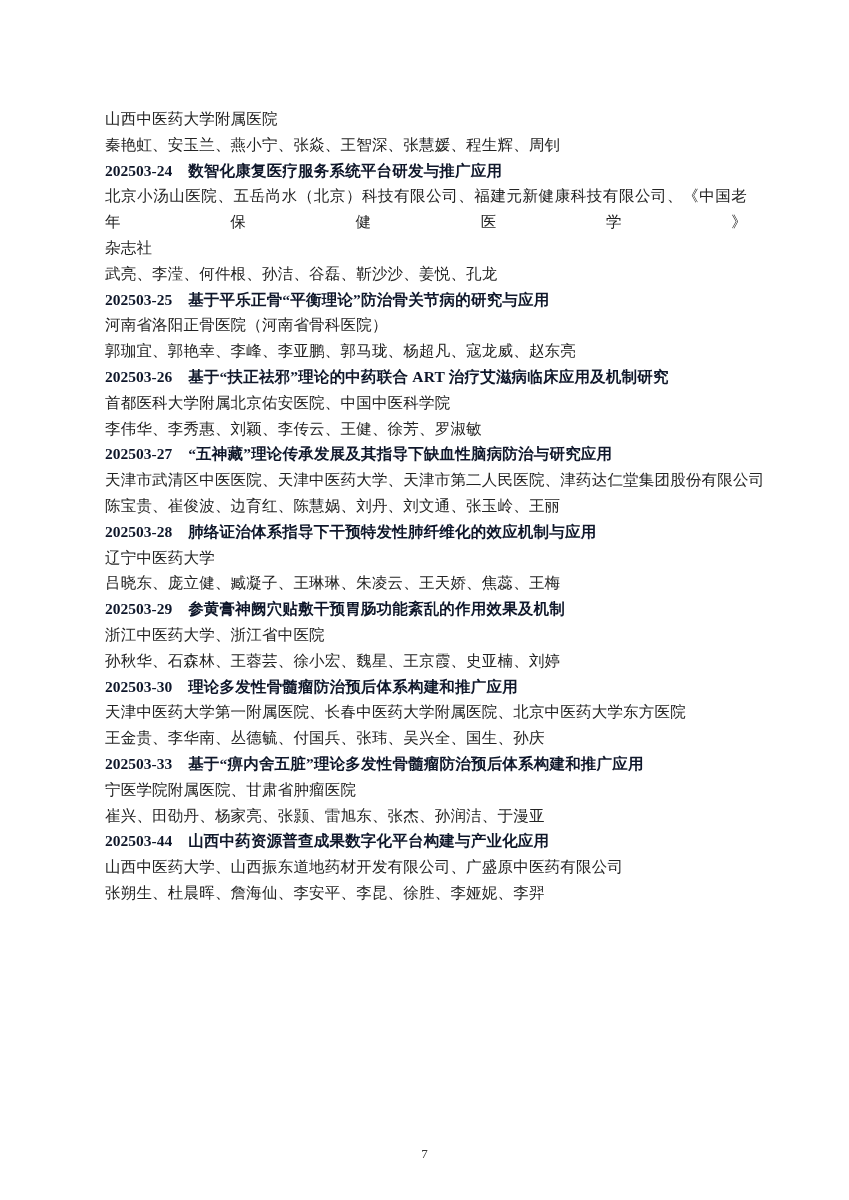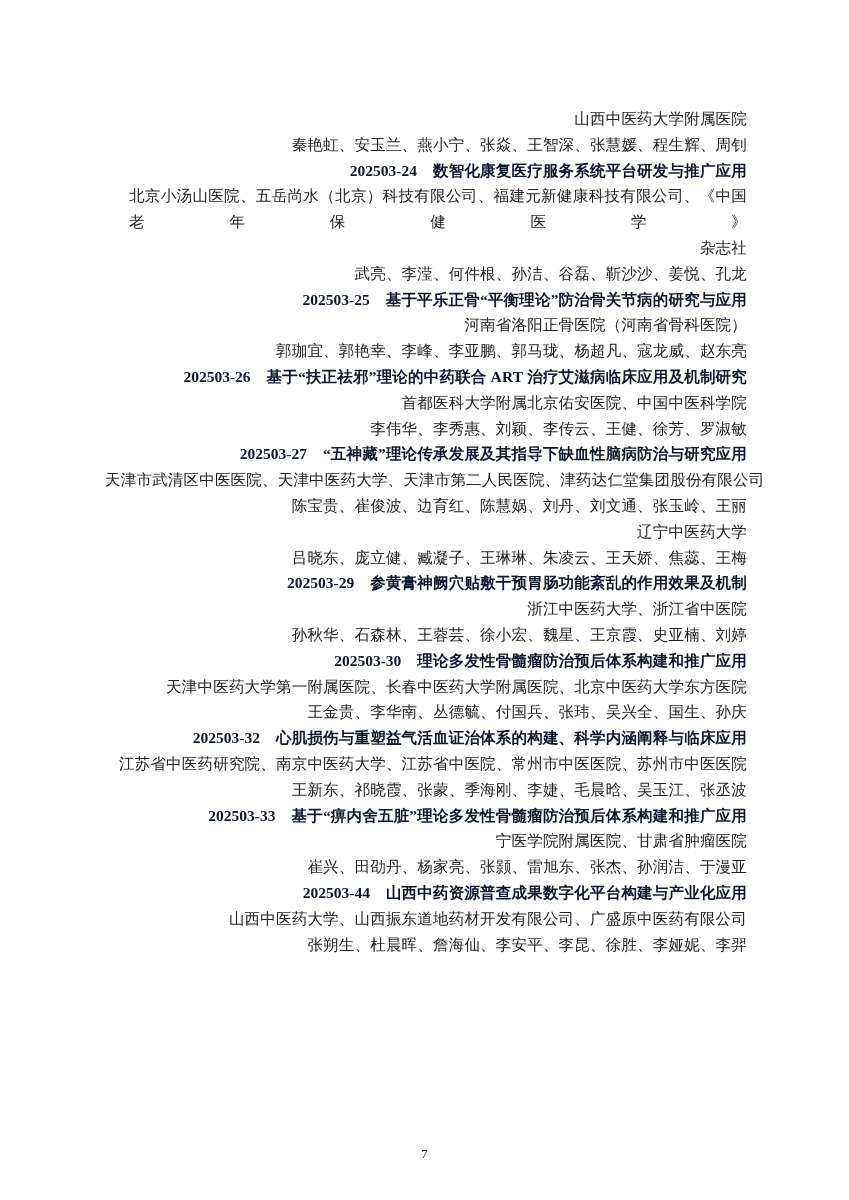--- a/index.html
+++ b/index.html
@@ -17,27 +17,25 @@
     left: 105px;
     top: 106px;
     width: 642px;
   }
   .line {
     margin: 0;
     font-size: 15.5px;
     line-height: 25.8px;
     white-space: nowrap;
     letter-spacing: 0.2px;
-    text-align: right;
   }
   .line.fill {
     white-space: normal;
     text-align: justify;
     text-align-last: justify;
-    margin-left: 24px;
   }
   .heading {
     font-weight: bold;
     color: #0f172a;
   }
   .heading .code {
     display: inline-block;
     margin-right: 16px;
     letter-spacing: 0;
   }
@@ -86,20 +84,23 @@
 
   <section>
     <p class="line heading">
       <span class="code">202503-27</span><span class="title">“五神藏”理论传承发展及其指导下缺血性脑病防治与研究应用</span>
     </p>
   <p class="line">天津市武清区中医医院、天津中医药大学、天津市第二人民医院、津药达仁堂集团股份有限公司</p>
           <p class="line">陈宝贵、崔俊波、边育红、陈慧娲、刘丹、刘文通、张玉岭、王丽</p>
         </section>
 
   <section>
+    <p class="line heading">
+      <span class="code">202503-28</span><span class="title">肺络证治体系指导下干预特发性肺纤维化的效应机制与应用</span>
+    </p>
   <p class="line">辽宁中医药大学</p>
           <p class="line">吕晓东、庞立健、臧凝子、王琳琳、朱凌云、王天娇、焦蕊、王梅</p>
         </section>
 
   <section>
     <p class="line heading">
       <span class="code">202503-29</span><span class="title">参黄膏神阙穴贴敷干预胃肠功能紊乱的作用效果及机制</span>
     </p>
   <p class="line">浙江中医药大学、浙江省中医院</p>
           <p class="line">孙秋华、石森林、王蓉芸、徐小宏、魏星、王京霞、史亚楠、刘婷</p>
@@ -107,27 +108,20 @@
 
   <section>
     <p class="line heading">
       <span class="code">202503-30</span><span class="title">理论多发性骨髓瘤防治预后体系构建和推广应用</span>
     </p>
   <p class="line">天津中医药大学第一附属医院、长春中医药大学附属医院、北京中医药大学东方医院</p>
           <p class="line">王金贵、李华南、丛德毓、付国兵、张玮、吴兴全、国生、孙庆</p>
         </section>
 
 
-  <section>
-    <p class="line heading">
-      <span class="code">202503-32</span><span class="title">心肌损伤与重塑益气活血证治体系的构建、科学内涵阐释与临床应用</span>
-    </p>
-  <p class="line">江苏省中医药研究院、南京中医药大学、江苏省中医院、常州市中医医院、苏州市中医医院</p>
-          <p class="line">王新东、祁晓霞、张蒙、季海刚、李婕、毛晨晗、吴玉江、张丞波</p>
-        </section>
 
   <section>
     <p class="line heading">
       <span class="code">202503-33</span><span class="title">基于“痹内舍五脏”理论多发性骨髓瘤防治预后体系构建和推广应用</span>
     </p>
           <p class="line">宁医学院附属医院、甘肃省肿瘤医院</p>
           <p class="line">崔兴、田劭丹、杨家亮、张颢、雷旭东、张杰、孙润洁、于漫亚</p>
         </section>
 
   <section>

